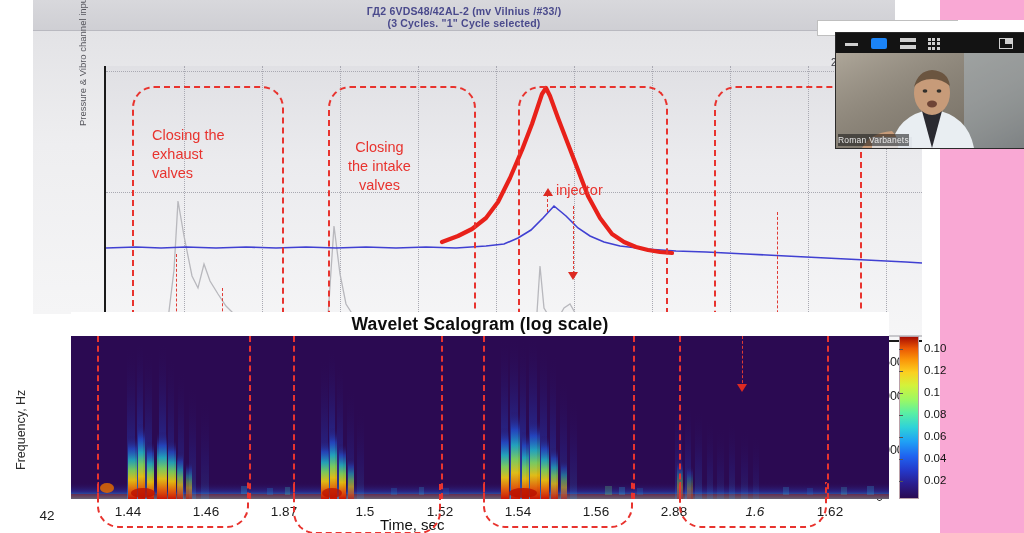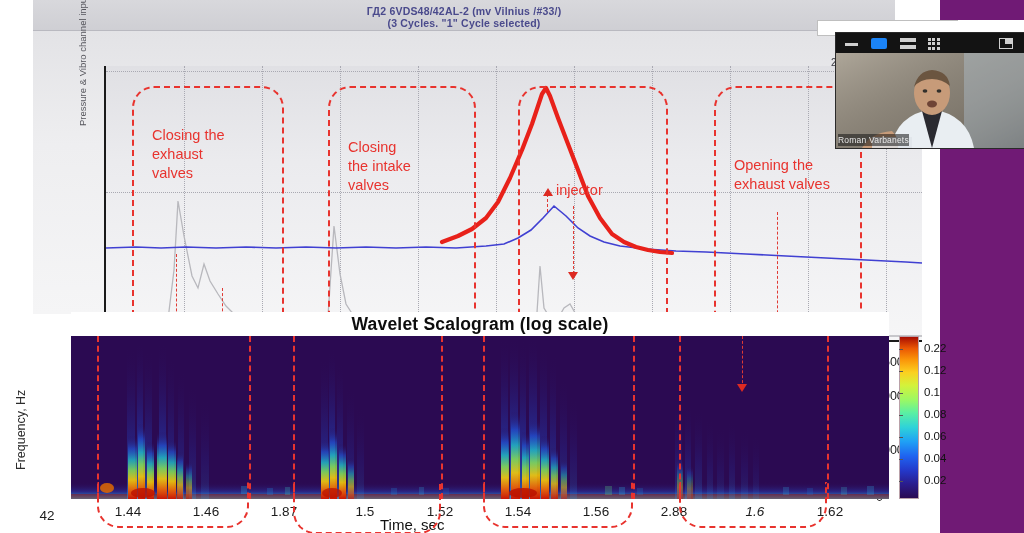--- a/index.html
+++ b/index.html
@@ -1,17 +1,17 @@
 <!DOCTYPE html>
 <html><head>
 <meta charset="utf-8">
 <style>
   html,body{margin:0;padding:0;background:#000;}
   body{width:1024px;height:533px;overflow:hidden;font-family:"Liberation Sans",sans-serif;}
-  #stage{position:relative;width:1024px;height:533px;background:#701a75;}
+  #stage{position:relative;width:1024px;height:533px;background:#f9a8d4;}
 
   
   #appdoc{position:absolute;left:0;top:0;width:940px;height:533px;background:#fff;}
 
   
   #titlestrip{position:absolute;left:33px;top:0;width:862px;height:30px;
     background:linear-gradient(#d8d8dc,#cfcfd4);border-bottom:1px solid #b9b9c0;}
   #titlestrip .tl{position:absolute;width:100%;text-align:center;color:#4a4a8c;
     font-size:10.5px;font-weight:bold;letter-spacing:.2px;}
   #titlestrip .tl.l1{top:5px;}
@@ -123,26 +123,24 @@
         </svg>
 
         <div class="dashbox" style="left:26px;top:20px;width:152px;height:256px;border-bottom:none;border-radius:22px 22px 0 0;"></div>
         <div class="dashbox" style="left:222px;top:20px;width:148px;height:256px;border-bottom:none;border-radius:22px 22px 0 0;"></div>
         <div class="dashbox" style="left:412px;top:20px;width:150px;height:256px;border-bottom:none;border-radius:22px 22px 0 0;"></div>
         <div class="dashbox" style="left:608px;top:20px;width:148px;height:256px;border-bottom:none;border-radius:22px 22px 0 0;"></div>
 
         <div class="annot" style="left:46px;top:60px;">Closing the
 exhaust
 valves</div>
-        <div class="annot" style="left:242px;top:72px;">Closing
+        <div class="annot" style="left:242px;top:72px;text-align:center;">Closing
 the intake
 valves</div>
         <div class="annot" style="left:450px;top:115px;">injector</div>
-        <div class="annot" style="left:628px;top:90px;">Opening the
-exhaust valves</div>
 
         <div class="arrowline" style="left:70px;top:188px;height:92px;"></div>
         <div class="arrowline" style="left:116px;top:222px;height:64px;"></div>
         <div class="arrowline" style="left:441px;top:128px;height:18px;"></div>
         <div class="arrowhead up" style="left:437px;top:122px;"></div>
         <div class="arrowline" style="left:467px;top:140px;height:68px;"></div>
         <div class="arrowhead" style="left:462px;top:206px;"></div>
         <div class="arrowline" style="left:671px;top:146px;height:116px;"></div>
         <div class="arrowhead" style="left:666px;top:258px;"></div>
       </div>
@@ -275,21 +273,21 @@
       <div class="vdash" style="left:412px;top:0;height:163px;"></div>
       <div class="vdash" style="left:562px;top:0;height:163px;"></div>
       <div class="vdash" style="left:608px;top:0;height:163px;"></div>
       <div class="vdash" style="left:756px;top:0;height:163px;"></div>
       <div class="arrowline" style="left:671px;top:0;height:52px;"></div>
       <div class="arrowhead" style="left:666px;top:48px;"></div>
     </div>
 
     <div id="cbar"></div>
     <div class="cbtick" style="top:349px;"></div>
-      <div class="cbt" style="top:342px;">0.22</div>
+      <div class="cbt" style="top:342px;">0.10</div>
     <div class="cbtick" style="top:371px;"></div>
       <div class="cbt" style="top:364px;text-align:right;">0.12</div>
     <div class="cbtick" style="top:393px;"></div>
       <div class="cbt" style="top:386px;">0.1</div>
     <div class="cbtick" style="top:415px;"></div>
       <div class="cbt" style="top:408px;">0.08</div>
     <div class="cbtick" style="top:437px;"></div>
       <div class="cbt" style="top:430px;">0.06</div>
     <div class="cbtick" style="top:459px;"></div>
       <div class="cbt" style="top:452px;">0.04</div>

